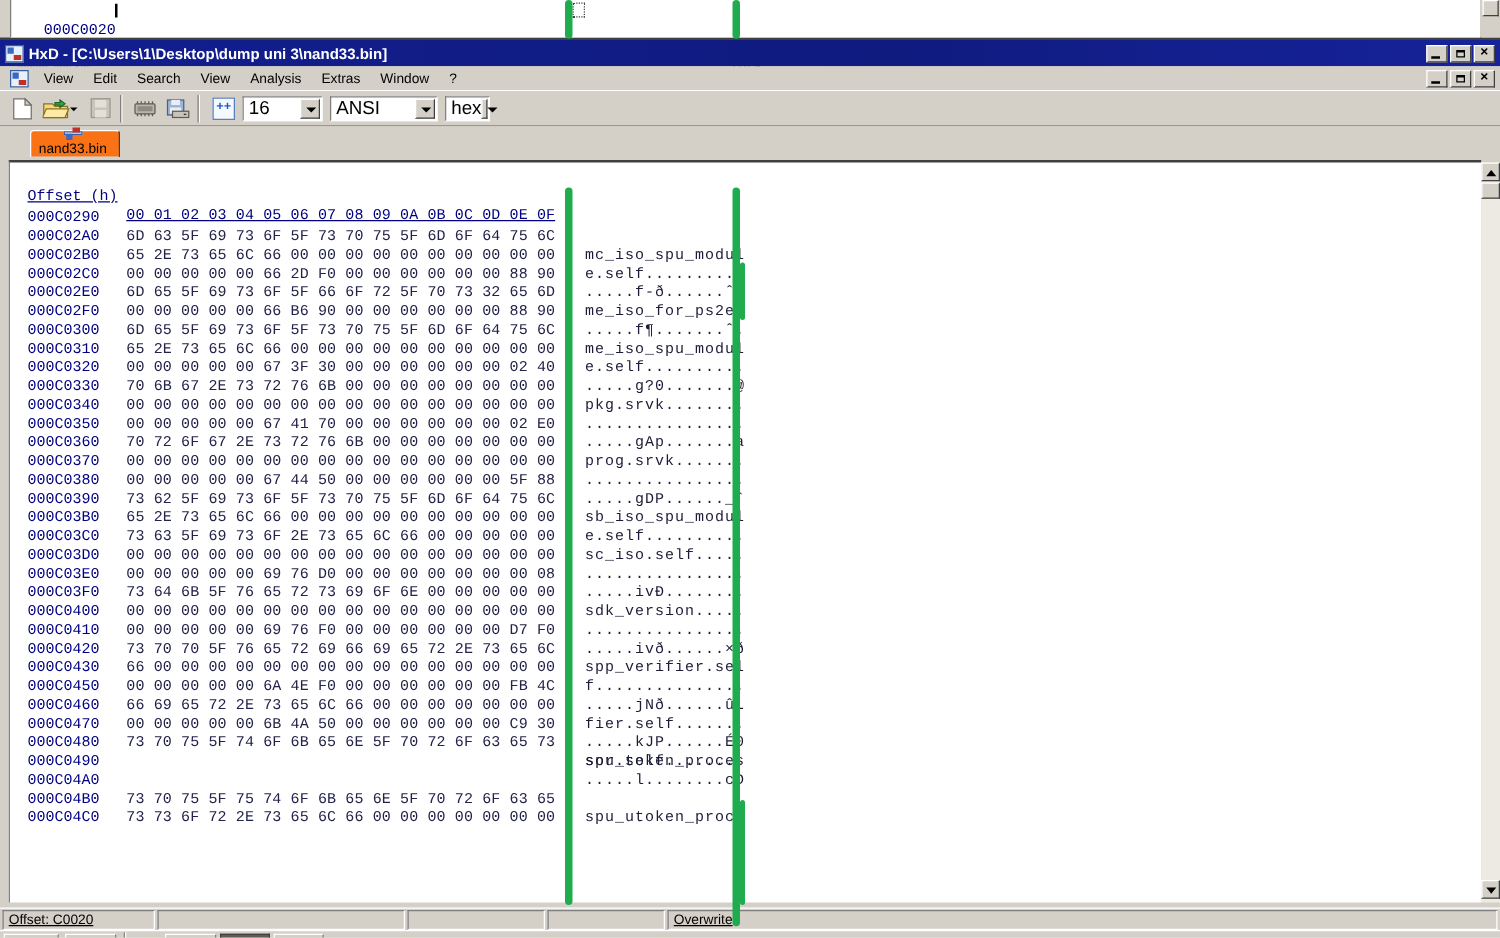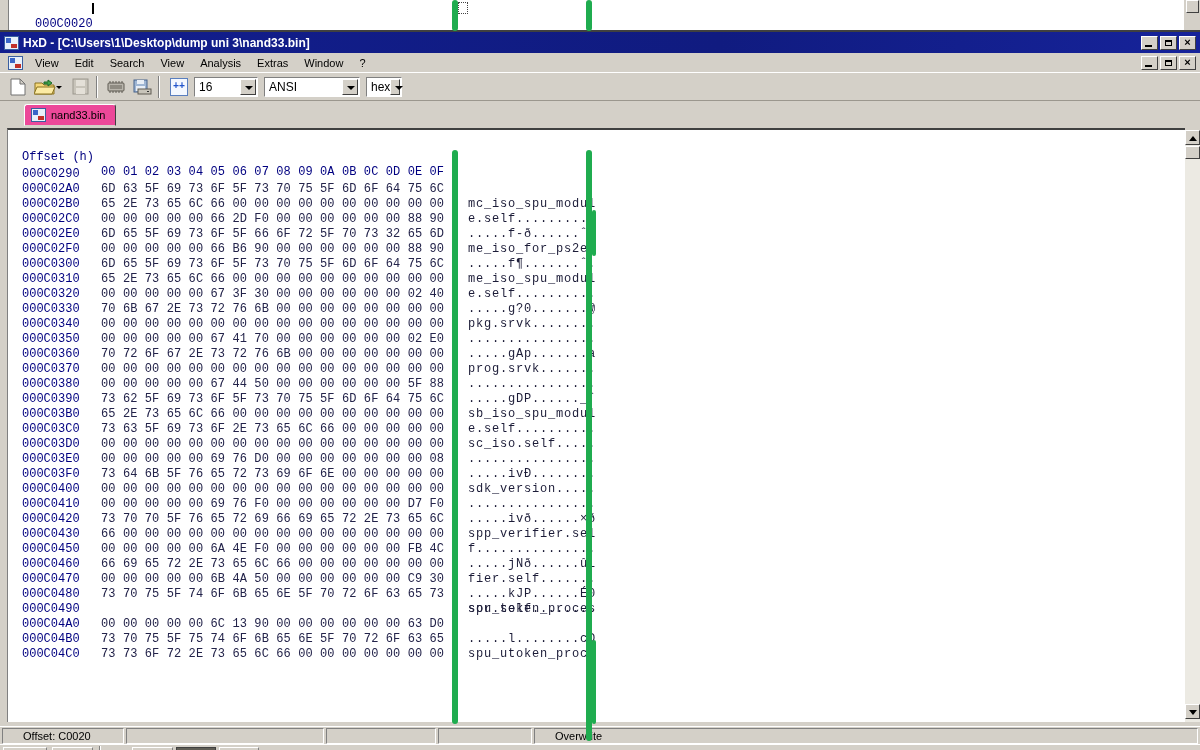--- a/index.html
+++ b/index.html
@@ -14,21 +14,21 @@
   #strip-sliver { position:absolute; left:1185px; top:0; width:15px; height:30px; background:#D4D0C8; }
   #strip-sliver .btn { position:absolute; left:1px; top:0; width:13px; height:13px; background:#D4D0C8;
                        border:1px solid; border-color:#fff #404040 #404040 #fff; }
 
   
   .mono { font-family:"Liberation Mono","DejaVu Sans Mono",monospace; font-size:12px; line-height:15px; white-space:pre; }
   .hexrow { position:relative; height:15px; }
   .hexrow .off   { position:absolute; left:14px;  color:#000080; }
   .hexrow .bytes { position:absolute; left:93px;  color:#23234A; letter-spacing:0.1px; }
   .hexrow .asc   { position:absolute; left:460px; color:#1C1C38; letter-spacing:0.8px; }
-  .hdr .off, .hdr .bytes { color:#000080; }
+  .hdr .off, .hdr .bytes { color:#000080;text-decoration:underline; }
 
   
   #strip-caret { left:92px; top:3px; width:2px; height:11px; background:#000; }
   #strip-ascii-caret { left:458px; top:2px; width:10px; height:12px; border:1px dotted #444; }
 
   
   #title-bar { left:0; top:32px; width:1200px; height:21px; background:linear-gradient(90deg,#121E8E 0%,#101B80 60%,#16239A 100%);
                display:flex; align-items:center; }
   #title-bar .ttl { color:#fff; font-size:12px; font-weight:bold; margin-left:4px; }
   .app-icon { width:15px; height:14px; margin-left:4px; position:relative; background:#E8F0FA; border:1px solid #3A5FA0; }
@@ -47,33 +47,33 @@
   #menu-bar .mi { font-size:11px; color:#000; padding:2px 8px; }
   #menu-bar .app-icon { margin-right:4px; }
 
   
   #toolbar { left:0; top:73px; width:1200px; height:28px; background:#D4D0C8; border-bottom:1px solid #9B978E;
              display:flex; align-items:center; }
   .tbtn { width:24px; height:24px; margin-left:2px; display:flex; align-items:center; justify-content:center; }
   .tsep { width:2px; height:22px; margin:0 4px; border-left:1px solid #808080; border-right:1px solid #fff; }
   .combo { height:20px; background:#fff; border:1px solid; border-color:#808080 #fff #fff #808080; display:flex;
            align-items:center; margin-left:6px; position:relative; }
-  .combo .val { font-size:12px; padding-left:4px; flex:1; }
+  .combo .val { font-size:15px; padding-left:4px; flex:1; }
   .combo .drop { width:16px; height:16px; margin-right:1px; background:#D4D0C8; border:1px solid;
                  border-color:#fff #404040 #404040 #fff; position:relative; }
   .arrow-dn { position:absolute; left:4px; top:6px; width:0; height:0; border-left:4px solid transparent;
               border-right:4px solid transparent; border-top:4px solid #000; }
   .bpr-icon { width:18px; height:18px; border:1px solid #5A7FBF; background:#F4F8FF; color:#2255CC; font-size:10px;
               font-weight:bold; text-align:center; line-height:16px; margin-left:6px; font-family:"Liberation Mono",monospace; }
 
   
   #tab-bar { left:0; top:101px; width:1200px; height:26px; background:#D4D0C8; }
-  #tab { position:absolute; left:24px; top:3px; height:22px; padding:0 10px 0 6px; background:#ec4899;
+  #tab { position:absolute; left:24px; top:3px; height:22px; padding:0 10px 0 6px; background:#f97316;
          border:1px solid; border-color:#fff #404040 #D4D0C8 #fff; border-radius:3px 3px 0 0;
-         display:flex; align-items:center; gap:5px; font-size:11px; }
+         display:flex; align-items:center; gap:5px; font-size:11px;flex-direction:column; }
 
   
   #data-area { left:7px; top:128px; width:1178px; height:594px; background:#fff;
                border-top:2px solid #404040; border-left:1px solid #808080; overflow:hidden; }
   #hex-header { position:absolute; left:0; top:5px; width:100%; }
   #hex-rows { position:absolute; left:0; top:22px; width:100%; }
 
   
   #v-scroll { left:1185px; top:130px; width:15px; height:592px; background:#ECEAE3; }
   .sbtn { position:absolute; left:0; width:15px; height:15px; background:#D4D0C8; border:1px solid;
@@ -81,21 +81,21 @@
   .tri-up { position:absolute; left:3px; top:5px; width:0; height:0; border-left:4px solid transparent;
             border-right:4px solid transparent; border-bottom:5px solid #000; }
   .tri-dn { position:absolute; left:3px; top:5px; width:0; height:0; border-left:4px solid transparent;
             border-right:4px solid transparent; border-top:5px solid #000; }
   #v-thumb { position:absolute; left:0; top:16px; width:15px; height:13px; background:#D4D0C8;
              border:1px solid; border-color:#fff #404040 #404040 #fff; }
 
   
   #status-bar { left:0; top:726px; width:1200px; height:18px; background:#D4D0C8; border-top:1px solid #fff; }
   .spanel { position:absolute; top:1px; height:16px; border:1px solid; border-color:#808080 #fff #fff #808080;
-            font-size:11px; color:#000; padding:1px 20px; white-space:nowrap; overflow:hidden; }
+            font-size:11px; color:#000; padding:1px 4px; white-space:nowrap; overflow:hidden;text-decoration:underline; }
 
   
   #taskbar { left:0; top:744px; width:1200px; height:6px; background:#D4D0C8; border-top:1px solid #fff; }
   .tkb { position:absolute; top:2px; height:6px; background:#D4D0C8; border:1px solid; border-color:#fff #808080 #D4D0C8 #fff; }
   .tkb.dark { background:#5F5D55; border-color:#404040 #404040 #5F5D55 #404040; }
   #tkb-sep { position:absolute; left:99px; top:1px; width:2px; height:5px; border-left:1px solid #808080; border-right:1px solid #fff; }
 
   
   .green-line { position:absolute; width:6px; background:#1FAC4F; border-radius:3px; z-index:60; }
   .green-thin { position:absolute; width:4px; background:#1FAC4F; border-radius:2px; z-index:60; }
@@ -210,21 +210,21 @@
       </svg>
     </div>
     <div class="tsep"></div>
     <div class="bpr-icon">++</div>
     <div class="combo" style="width:64px;">
       <span class="val">16</span>
       <div class="drop">
           <div class="arrow-dn"></div>
         </div>
     </div>
-    <div class="combo" style="width:96px;">
+    <div class="combo" style="width:86px;">
       <span class="val">ANSI</span>
       <div class="drop">
           <div class="arrow-dn"></div>
         </div>
     </div>
     <div class="combo" style="width:36px;">
       <span class="val">hex</span>
       <div class="drop">
           <div class="arrow-dn"></div>
         </div>
@@ -383,21 +383,20 @@
         <span class="off">000C0470</span>
         <span class="bytes">73 70 75 5F 74 6F 6B 65 6E 5F 70 72 6F 63 65 73</span>
         <span class="asc">spu_token_proces</span>
       </div>
         <div class="mono hexrow">
         <span class="off">000C0480</span>
         <span class="asc">sor.self........</span>
       </div>
         <div class="mono hexrow">
         <span class="off">000C0490</span>
-        <span class="bytes">00 00 00 00 00 6C 13 90 00 00 00 00 00 00 63 D0</span>
         <span class="asc">.....l........cÐ</span>
       </div>
         <div class="mono hexrow">
         <span class="off">000C04A0</span>
         <span class="bytes">73 70 75 5F 75 74 6F 6B 65 6E 5F 70 72 6F 63 65</span>
         <span class="asc">spu_utoken_proce</span>
       </div>
         <div class="mono hexrow">
         <span class="off">000C04B0</span>
         <span class="bytes">73 73 6F 72 2E 73 65 6C 66 00 00 00 00 00 00 00</span>

